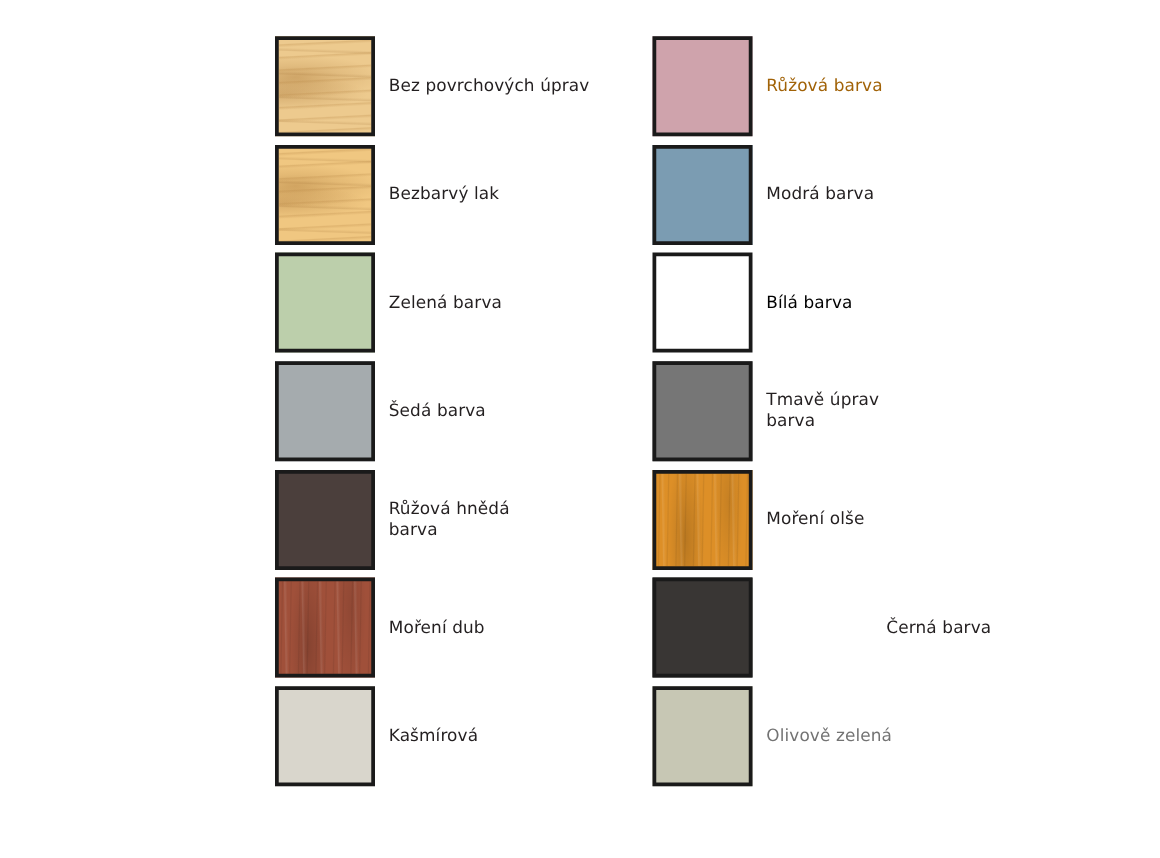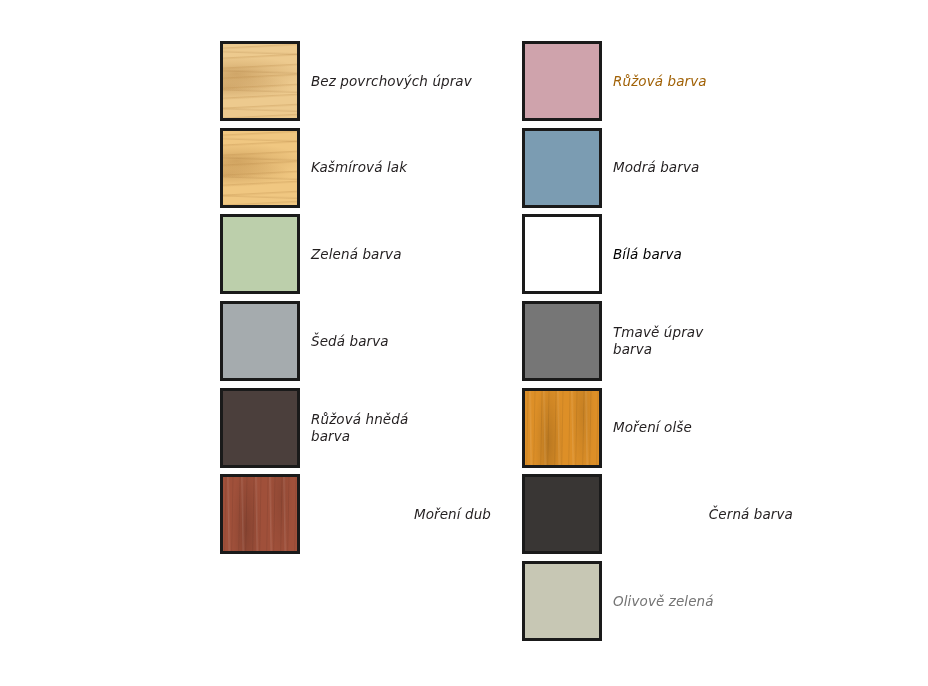--- a/index.html
+++ b/index.html
@@ -17,22 +17,21 @@
   }
 
   #swatch-board {
     position: relative;
     width: 928px;
     height: 686px;
   }
 
   .swatch-column {
     position: absolute;
-    top: 41px;
-    font-style: italic;
+    top: 29px;
   }
   .column-left  { left: 220px; }
   .column-right { left: 522px; }
 
   .swatch-row {
     position: relative;
     height: 80px;
     margin-bottom: 6.7px;
     display: flex;
     align-items: center;
@@ -127,40 +126,44 @@
       <div class="swatch-row">
         <div class="swatch-chip" style="background: rgb(237, 202, 142); border-color: rgb(26, 26, 26);">
           <div class="grain grain-pine"></div>
         </div>
         <div class="swatch-label" style="color: rgb(35, 31, 32);">Bez povrchových úprav</div>
       </div>
       <div class="swatch-row">
         <div class="swatch-chip" style="background: rgb(240, 199, 129); border-color: rgb(26, 26, 26);">
           <div class="grain grain-pine"></div>
         </div>
-        <div class="swatch-label" style="color: rgb(35, 31, 32);">Kašmírová lak</div>
+        <div class="swatch-label" style="color: rgb(35, 31, 32);">Bezbarvý lak</div>
       </div>
       <div class="swatch-row">
         <div class="swatch-chip" style="background: rgb(188, 207, 171); border-color: rgb(26, 26, 26);"></div>
         <div class="swatch-label" style="color: rgb(35, 31, 32);">Zelená barva</div>
       </div>
       <div class="swatch-row">
         <div class="swatch-chip" style="background: rgb(165, 171, 174); border-color: rgb(26, 26, 26);"></div>
         <div class="swatch-label" style="color: rgb(35, 31, 32);">Šedá barva</div>
       </div>
       <div class="swatch-row">
         <div class="swatch-chip" style="background: rgb(75, 63, 60); border-color: rgb(26, 26, 26);"></div>
         <div class="swatch-label" style="color: rgb(35, 31, 32);">Růžová hnědá
 barva</div>
       </div>
       <div class="swatch-row">
         <div class="swatch-chip" style="background: rgb(160, 80, 58); border-color: rgb(26, 26, 26);">
           <div class="grain grain-vertical"></div>
         </div>
-        <div class="swatch-label" style="color: rgb(35, 31, 32); text-align: right;">Moření dub</div>
+        <div class="swatch-label" style="color: rgb(35, 31, 32);">Moření dub</div>
+      </div>
+      <div class="swatch-row">
+        <div class="swatch-chip" style="background: rgb(217, 214, 204); border-color: rgb(26, 26, 26);"></div>
+        <div class="swatch-label" style="color: rgb(35, 31, 32);">Kašmírová</div>
       </div>
     </div>
   <div class="swatch-column column-right">
       <div class="swatch-row">
         <div class="swatch-chip" style="background: rgb(207, 163, 172); border-color: rgb(26, 26, 26);"></div>
         <div class="swatch-label" style="color: #a16207;">Růžová barva</div>
       </div>
       <div class="swatch-row">
         <div class="swatch-chip" style="background: rgb(123, 156, 178); border-color: rgb(26, 26, 26);"></div>
         <div class="swatch-label" style="color: rgb(35, 31, 32);">Modrá barva</div>

